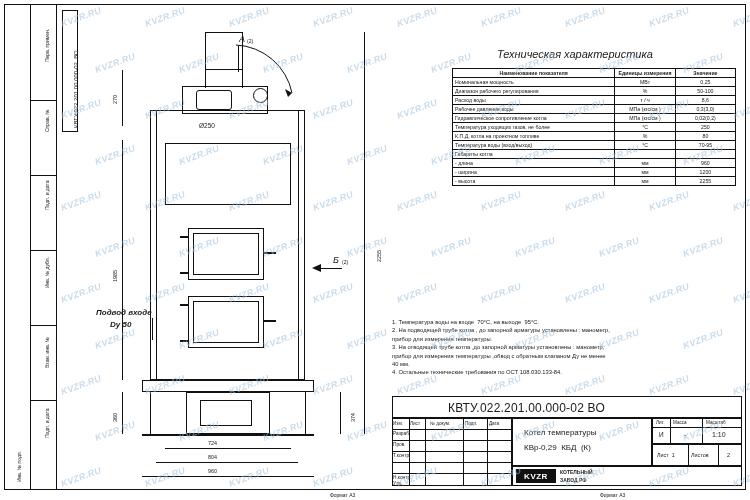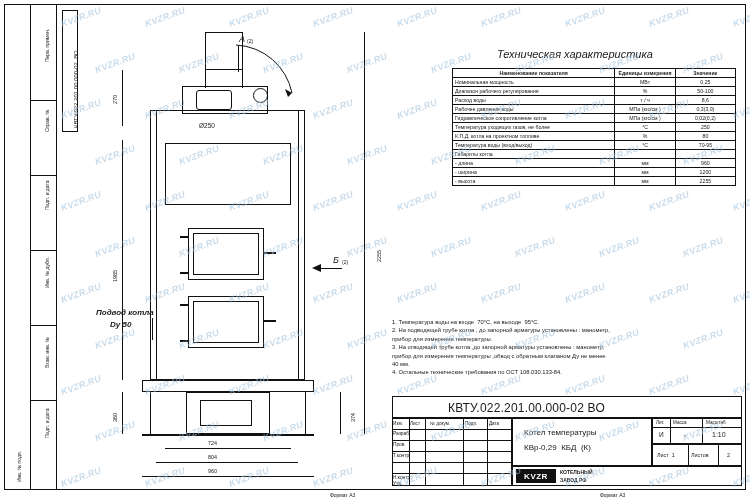--- a/index.html
+++ b/index.html
@@ -104,21 +104,21 @@
 
     <div class="txt" style="left:199px;top:122px;font-size:6.5px;">Ø250</div>
 
     <div class="txt ital" style="left:333px;top:255px;font-size:9px;">Б</div>
     <div class="txt" style="left:342px;top:259px;font-size:5px;">(2)</div>
     <div class="ln" style="left:320px;top:268px;width:22px;height:1px;"></div>
     <svg style="position:absolute;left:312px;top:263px;width:12px;height:12px;overflow:visible;">
       <polygon points="0,5 9,1 9,9" fill="#111"></polygon>
     </svg>
 
-    <div class="txt ital" style="left:96px;top:308px;font-size:8px;font-weight:bold;">Подвод котла</div>
+    <div class="txt ital" style="left:96px;top:308px;font-size:8px;font-weight:bold;">Подвод входе</div>
     <div class="txt ital" style="left:110px;top:320px;font-size:8px;font-weight:bold;">Dу 50</div>
     <div class="ln" style="left:152px;top:318px;width:1px;height:22px;"></div>
 
     <div class="ln" style="left:122px;top:70px;width:1px;height:56px;"></div>
     <div class="txt dim" style="left:112px;top:104px;transform:rotate(-90deg);transform-origin:0 0;">270</div>
 
     <div class="ln" style="left:122px;top:140px;width:1px;height:240px;"></div>
     <div class="txt dim" style="left:112px;top:282px;transform:rotate(-90deg);transform-origin:0 0;">1985</div>
 
     <div class="ln" style="left:364px;top:32px;width:1px;height:402px;"></div>

